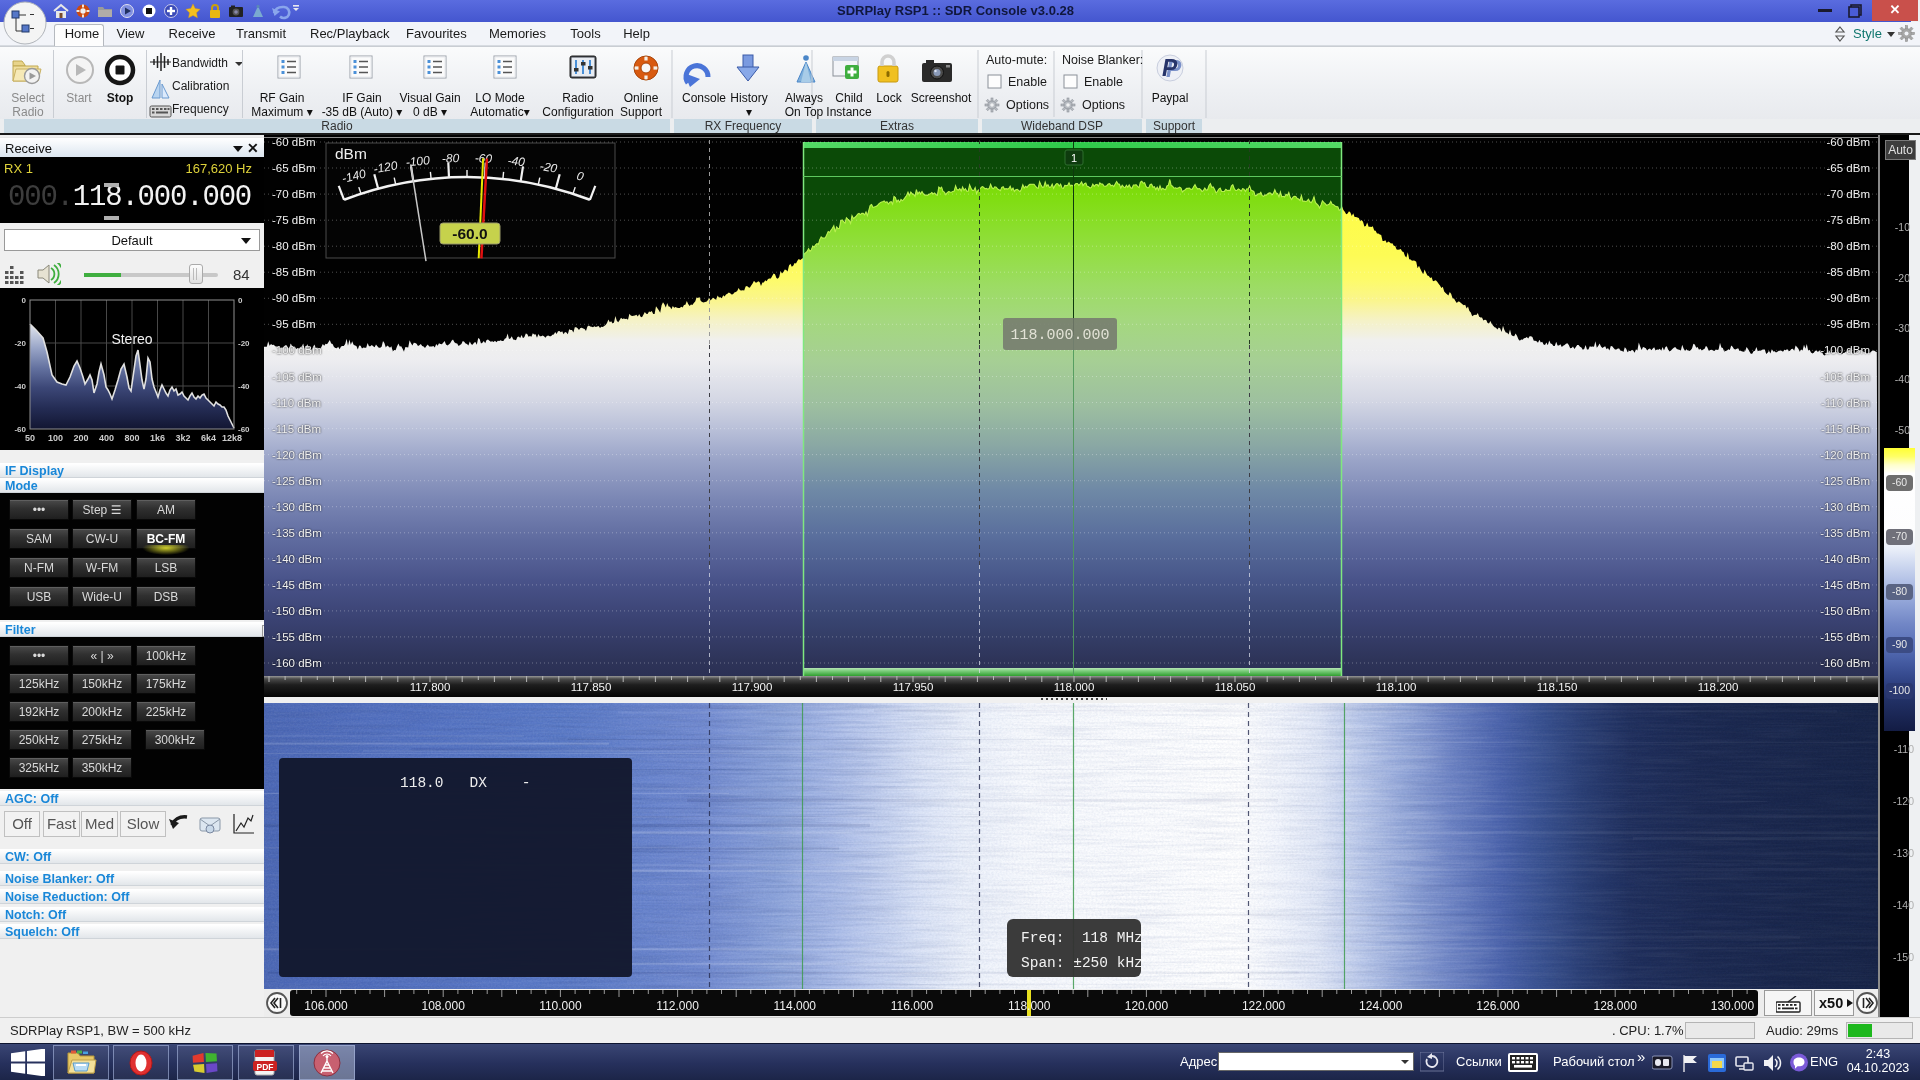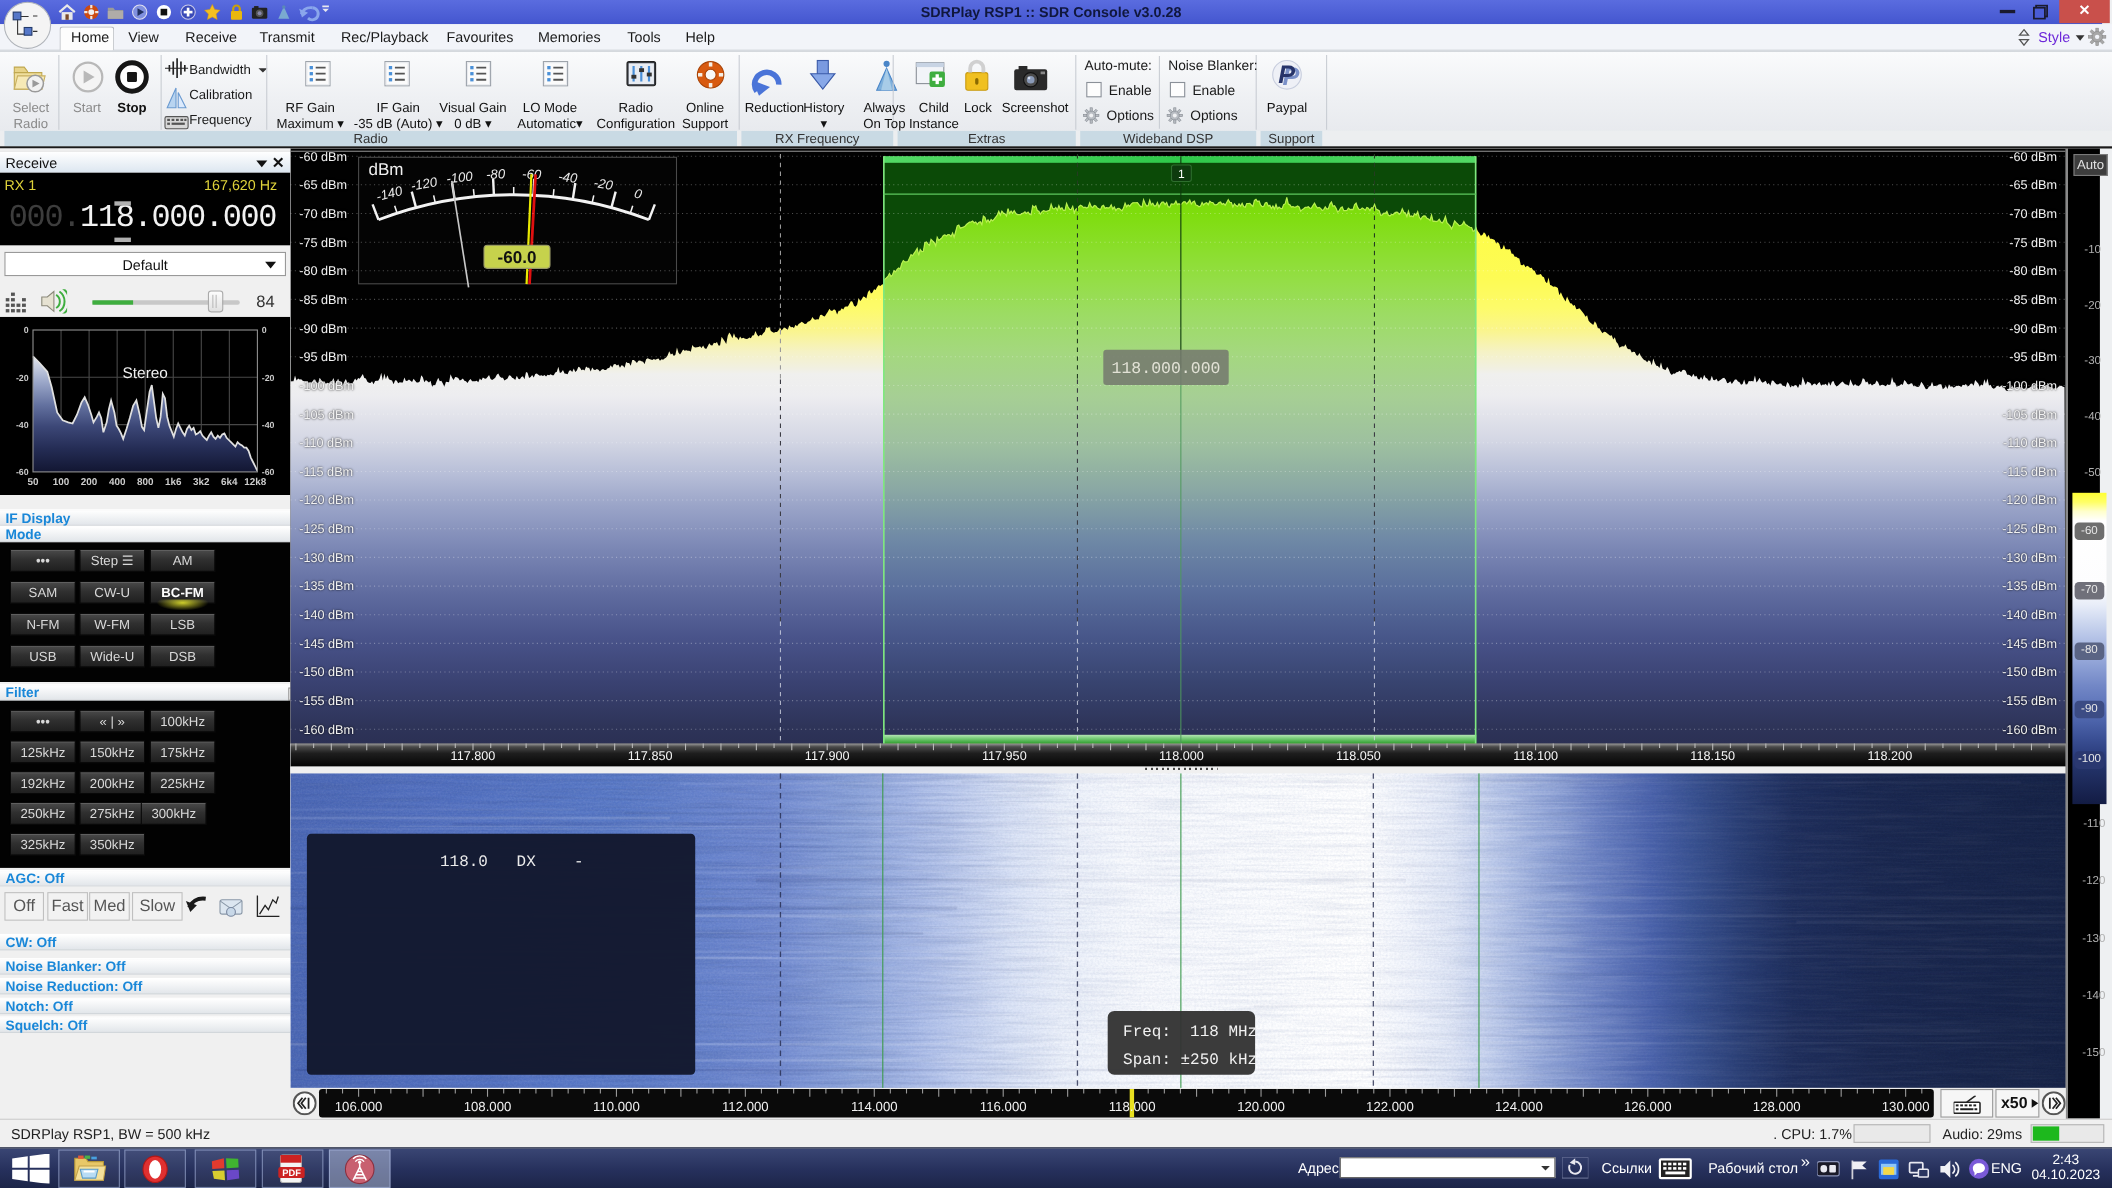--- a/index.html
+++ b/index.html
@@ -92,21 +92,21 @@
     <div class="rtab" style="left:168px;width:48px;text-align:center;">Receive</div>
     <div class="rtab" style="left:236px;width:50px;text-align:center;">Transmit</div>
     <div class="rtab" style="left:310px;width:70px;text-align:center;">Rec/Playback</div>
     <div class="rtab" style="left:406px;width:59px;text-align:center;">Favourites</div>
     <div class="rtab" style="left:489px;width:56px;text-align:center;">Memories</div>
     <div class="rtab" style="left:569px;width:33px;text-align:center;">Tools</div>
     <div class="rtab" style="left:621px;width:31px;text-align:center;">Help</div>
     <svg class="abs" style="left:1834px;top:4px" width="12" height="16" viewBox="0 0 12 16">
       <path d="M6,1 L10,6 L2,6 Z M6,15 L10,10 L2,10 Z" fill="none" stroke="#555" stroke-width="1.2"></path>
     </svg>
-<div class="abs" style="left:1853px;top:4px;font-size:13px;color:#6d28d9;">Style</div>
+<div class="abs" style="left:1853px;top:4px;font-size:13px;color:#0f766e;">Style</div>
 <div class="abs" style="left:1887px;top:10px;width:0;height:0;border-left:4px solid transparent;border-right:4px solid transparent;border-top:5px solid #333;"></div>
 <svg class="abs" style="left:1898px;top:3px" width="17" height="17" viewBox="0 0 17 17">
       <g fill="#a8a8a8" stroke="#888" stroke-width="0.5">
         <circle cx="8.5" cy="8.5" r="5"></circle>
         <g>
           <rect x="7.3" y="0.5" width="2.4" height="3.4" transform="rotate(0 8.5 8.5)"></rect>
           <rect x="7.3" y="0.5" width="2.4" height="3.4" transform="rotate(45 8.5 8.5)"></rect>
           <rect x="7.3" y="0.5" width="2.4" height="3.4" transform="rotate(90 8.5 8.5)"></rect>
           <rect x="7.3" y="0.5" width="2.4" height="3.4" transform="rotate(135 8.5 8.5)"></rect>
           <rect x="7.3" y="0.5" width="2.4" height="3.4" transform="rotate(180 8.5 8.5)"></rect>
@@ -326,21 +326,21 @@
     </svg>
     <div class="ribtext" style="left:-7px;top:45px;width:70px;color:#8a8a8a;">Select<br>Radio</div>
     <div class="ribtext" style="left:44px;top:45px;width:70px;color:#8a8a8a;">Start</div>
     <div class="ribtext" style="left:85px;top:45px;width:70px;color:#111;font-weight:bold;">Stop</div>
     <div class="ribtext" style="left:247px;top:45px;width:70px;color:#111;">RF Gain<br>Maximum ▾</div>
     <div class="ribtext" style="left:316px;top:45px;width:92px;color:#111;">IF Gain<br>-35 dB (Auto) ▾</div>
     <div class="ribtext" style="left:395px;top:45px;width:70px;color:#111;">Visual Gain<br>0 dB ▾</div>
     <div class="ribtext" style="left:454px;top:45px;width:92px;color:#111;">LO Mode<br>Automatic▾</div>
     <div class="ribtext" style="left:532px;top:45px;width:92px;color:#111;">Radio<br>Configuration</div>
     <div class="ribtext" style="left:606px;top:45px;width:70px;color:#111;">Online<br>Support</div>
-    <div class="ribtext" style="left:669px;top:45px;width:70px;color:#111;">Reduction</div>
+    <div class="ribtext" style="left:669px;top:45px;width:70px;color:#111;">Console</div>
     <div class="ribtext" style="left:714px;top:45px;width:70px;color:#111;">History<br>▾</div>
     <div class="ribtext" style="left:769px;top:45px;width:70px;color:#111;">Always<br>On Top</div>
     <div class="ribtext" style="left:814px;top:45px;width:70px;color:#111;">Child<br>Instance</div>
     <div class="ribtext" style="left:854px;top:45px;width:70px;color:#111;">Lock</div>
     <div class="ribtext" style="left:906px;top:45px;width:70px;color:#111;">Screenshot</div>
     <div class="ribtext" style="left:1135px;top:45px;width:70px;color:#111;">Paypal</div>
     <div class="ribtext" style="left:172px;top:10px;width:70px;text-align:left;">Bandwidth</div>
     <div class="abs" style="left:235px;top:15px;width:0;height:0;border-left:4px solid transparent;border-right:4px solid transparent;border-top:4px solid #333;"></div>
     <div class="ribtext" style="left:172px;top:33px;width:70px;text-align:left;">Calibration</div>
     <div class="ribtext" style="left:172px;top:56px;width:70px;text-align:left;">Frequency</div>
@@ -483,21 +483,21 @@
     <div class="mbtn" style="left:72px;top:510px;">« | »</div>
     <div class="mbtn" style="left:136px;top:510px;">100kHz</div>
     <div class="mbtn" style="left:9px;top:538px;">125kHz</div>
     <div class="mbtn" style="left:72px;top:538px;">150kHz</div>
     <div class="mbtn" style="left:136px;top:538px;">175kHz</div>
     <div class="mbtn" style="left:9px;top:566px;">192kHz</div>
     <div class="mbtn" style="left:72px;top:566px;">200kHz</div>
     <div class="mbtn" style="left:136px;top:566px;">225kHz</div>
     <div class="mbtn" style="left:9px;top:594px;">250kHz</div>
     <div class="mbtn" style="left:72px;top:594px;">275kHz</div>
-    <div class="mbtn" style="left:128px;top:594px;">300kHz</div>
+    <div class="mbtn" style="left:145px;top:594px;">300kHz</div>
     <div class="mbtn" style="left:9px;top:622px;">325kHz</div>
     <div class="mbtn" style="left:72px;top:622px;">350kHz</div>
     <div class="hdr" style="top:656px;">
       <div class="t">AGC: Off</div>
       <div class="ar up" style="border-bottom-color:#222;"></div>
     </div>
     <div class="abs" style="left:0;top:671px;width:264px;height:41px;background:#f0f0f0;"></div>
     <div class="gbtn" style="left:4px;top:676px;width:36px;">Off</div>
     <div class="gbtn" style="left:43px;top:676px;width:37px;">Fast</div>
     <div class="gbtn" style="left:81px;top:676px;width:37px;">Med</div>

